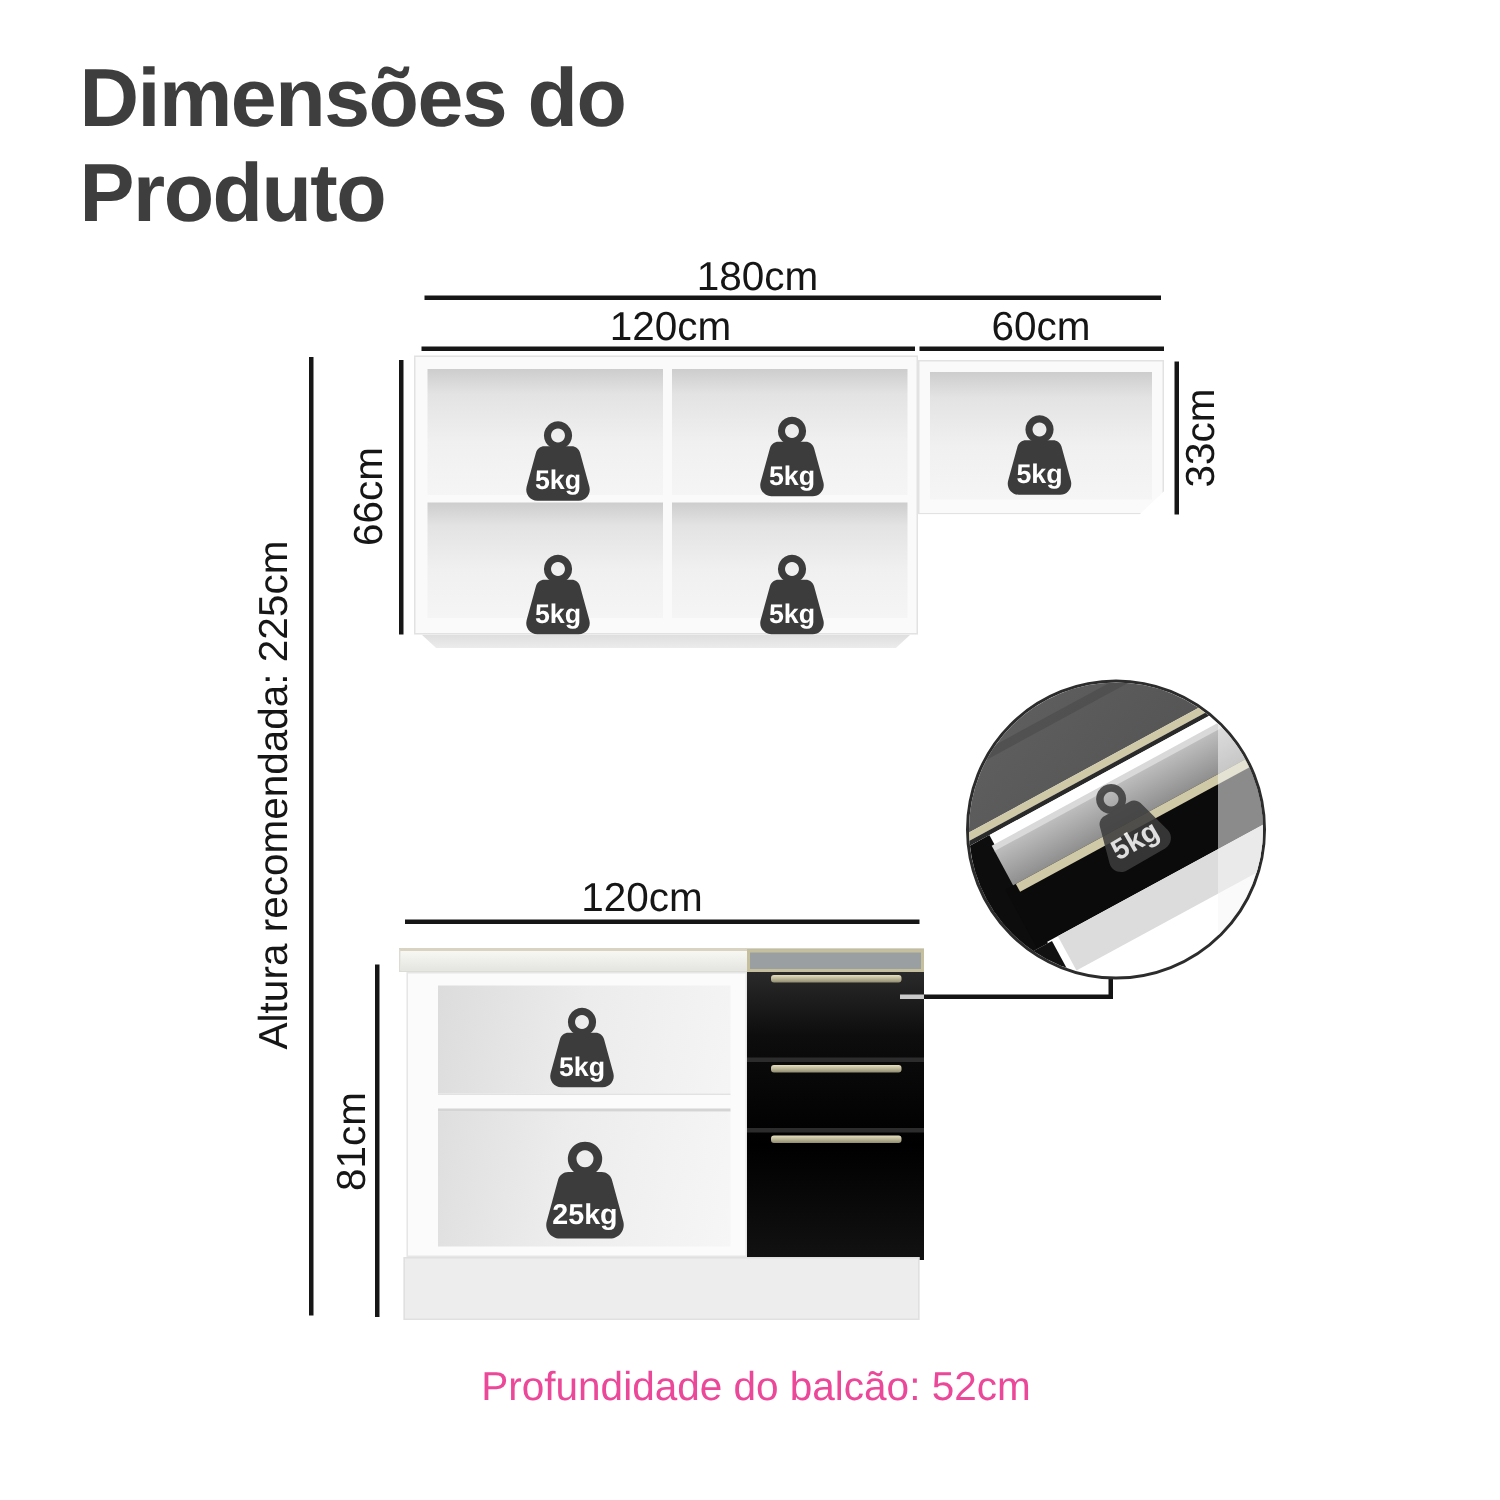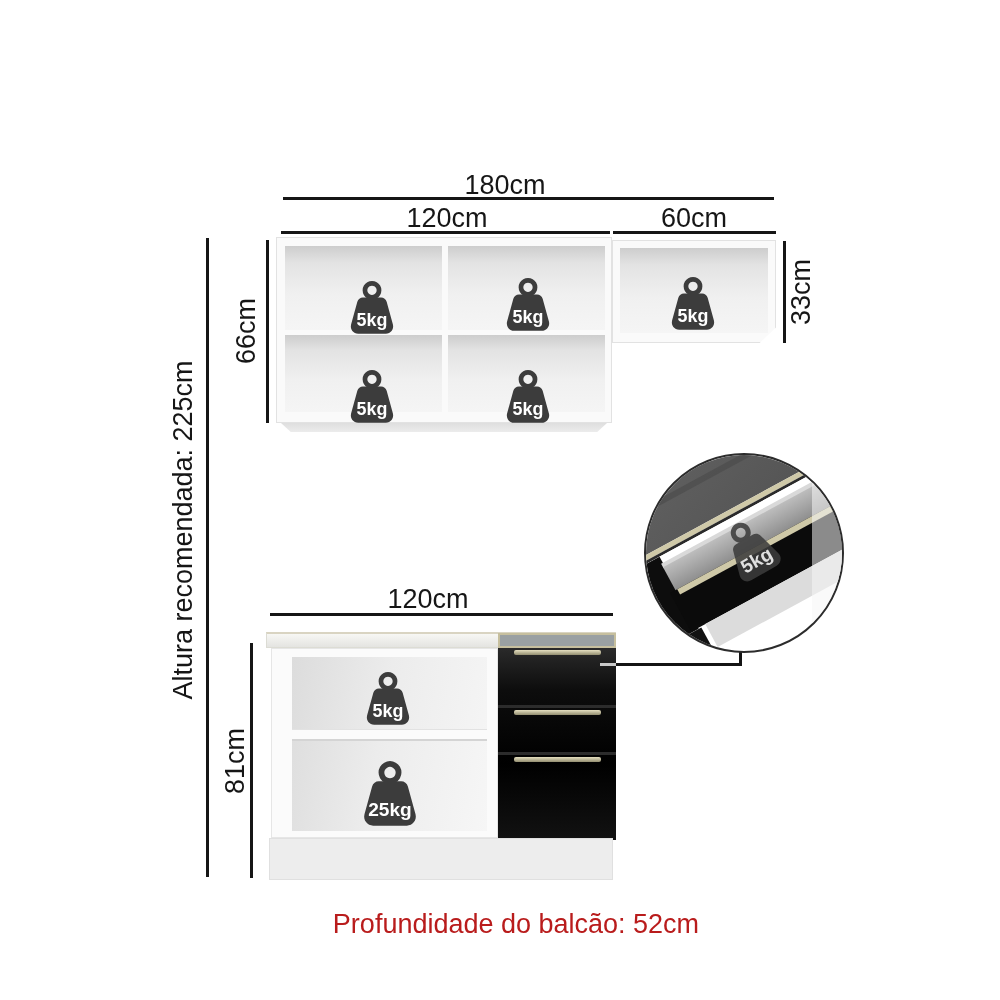--- a/index.html
+++ b/index.html
@@ -6,22 +6,22 @@
   .stage{position:relative;width:1000px;height:1000px;background:#fff;overflow:hidden;
          font-family:"Liberation Sans", sans-serif;color:#1f1f1f;}
   .abs{position:absolute;}
 
   
   .page-title{left:53px;top:34px;width:470px;font-size:55px;line-height:1.14;
               font-weight:700;color:#3e3e3e;letter-spacing:-1px;}
   .dim-label{font-size:27px;color:#161616;white-space:nowrap;
              transform:translate(-50%,-50%);}
   .dim-label.vert{transform:translate(-50%,-50%) rotate(-90deg);}
-  .footer{left:116px;top:906px;width:800px;text-align:center;font-size:27px;
-          color:#b91c1c;line-height:37px;}
+  .footer{left:104px;top:906px;width:800px;text-align:center;font-size:27px;
+          color:#ec4899;line-height:37px;}
 
   
   .dline{background:#161616;}
 
   
   .cab{background:#fafafa;border:1px solid #e2e2e2;box-sizing:border-box;}
   .cab-inner{position:absolute;background:#fafafa;}
   .cell{position:absolute;background:linear-gradient(180deg,#cdcdcd 0,#e3e3e3 20%,#f0f0f0 58%,#f5f5f5 100%);}
   .trim{background:linear-gradient(180deg,#dedede,#ececec);}
 
@@ -49,20 +49,21 @@
   .wt{font:bold 20px "Liberation Sans", sans-serif;fill:#ffffff;text-anchor:middle;}
   .big .wt{font-size:17.5px;}
   svg.weight.in-circle{left:76px;top:64px;width:58px;height:63px;
                        transform:rotate(-30deg);opacity:.87;}
 </style>
 </head>
 <body>
 
 <div class="stage">
 
+  <div class="abs page-title">Dimensões do Produto</div>
 
   <div class="abs dim-label" style="left:505px;top:185px;">180cm</div>
   <div class="abs dline" style="left:283px;top:197px;width:491px;height:3px;"></div>
 
   <div class="abs dim-label" style="left:447px;top:218px;">120cm</div>
   <div class="abs dline" style="left:281px;top:231px;width:329px;height:3px;"></div>
 
   <div class="abs dim-label" style="left:694px;top:218px;">60cm</div>
   <div class="abs dline" style="left:613px;top:231px;width:163px;height:3px;"></div>
 

